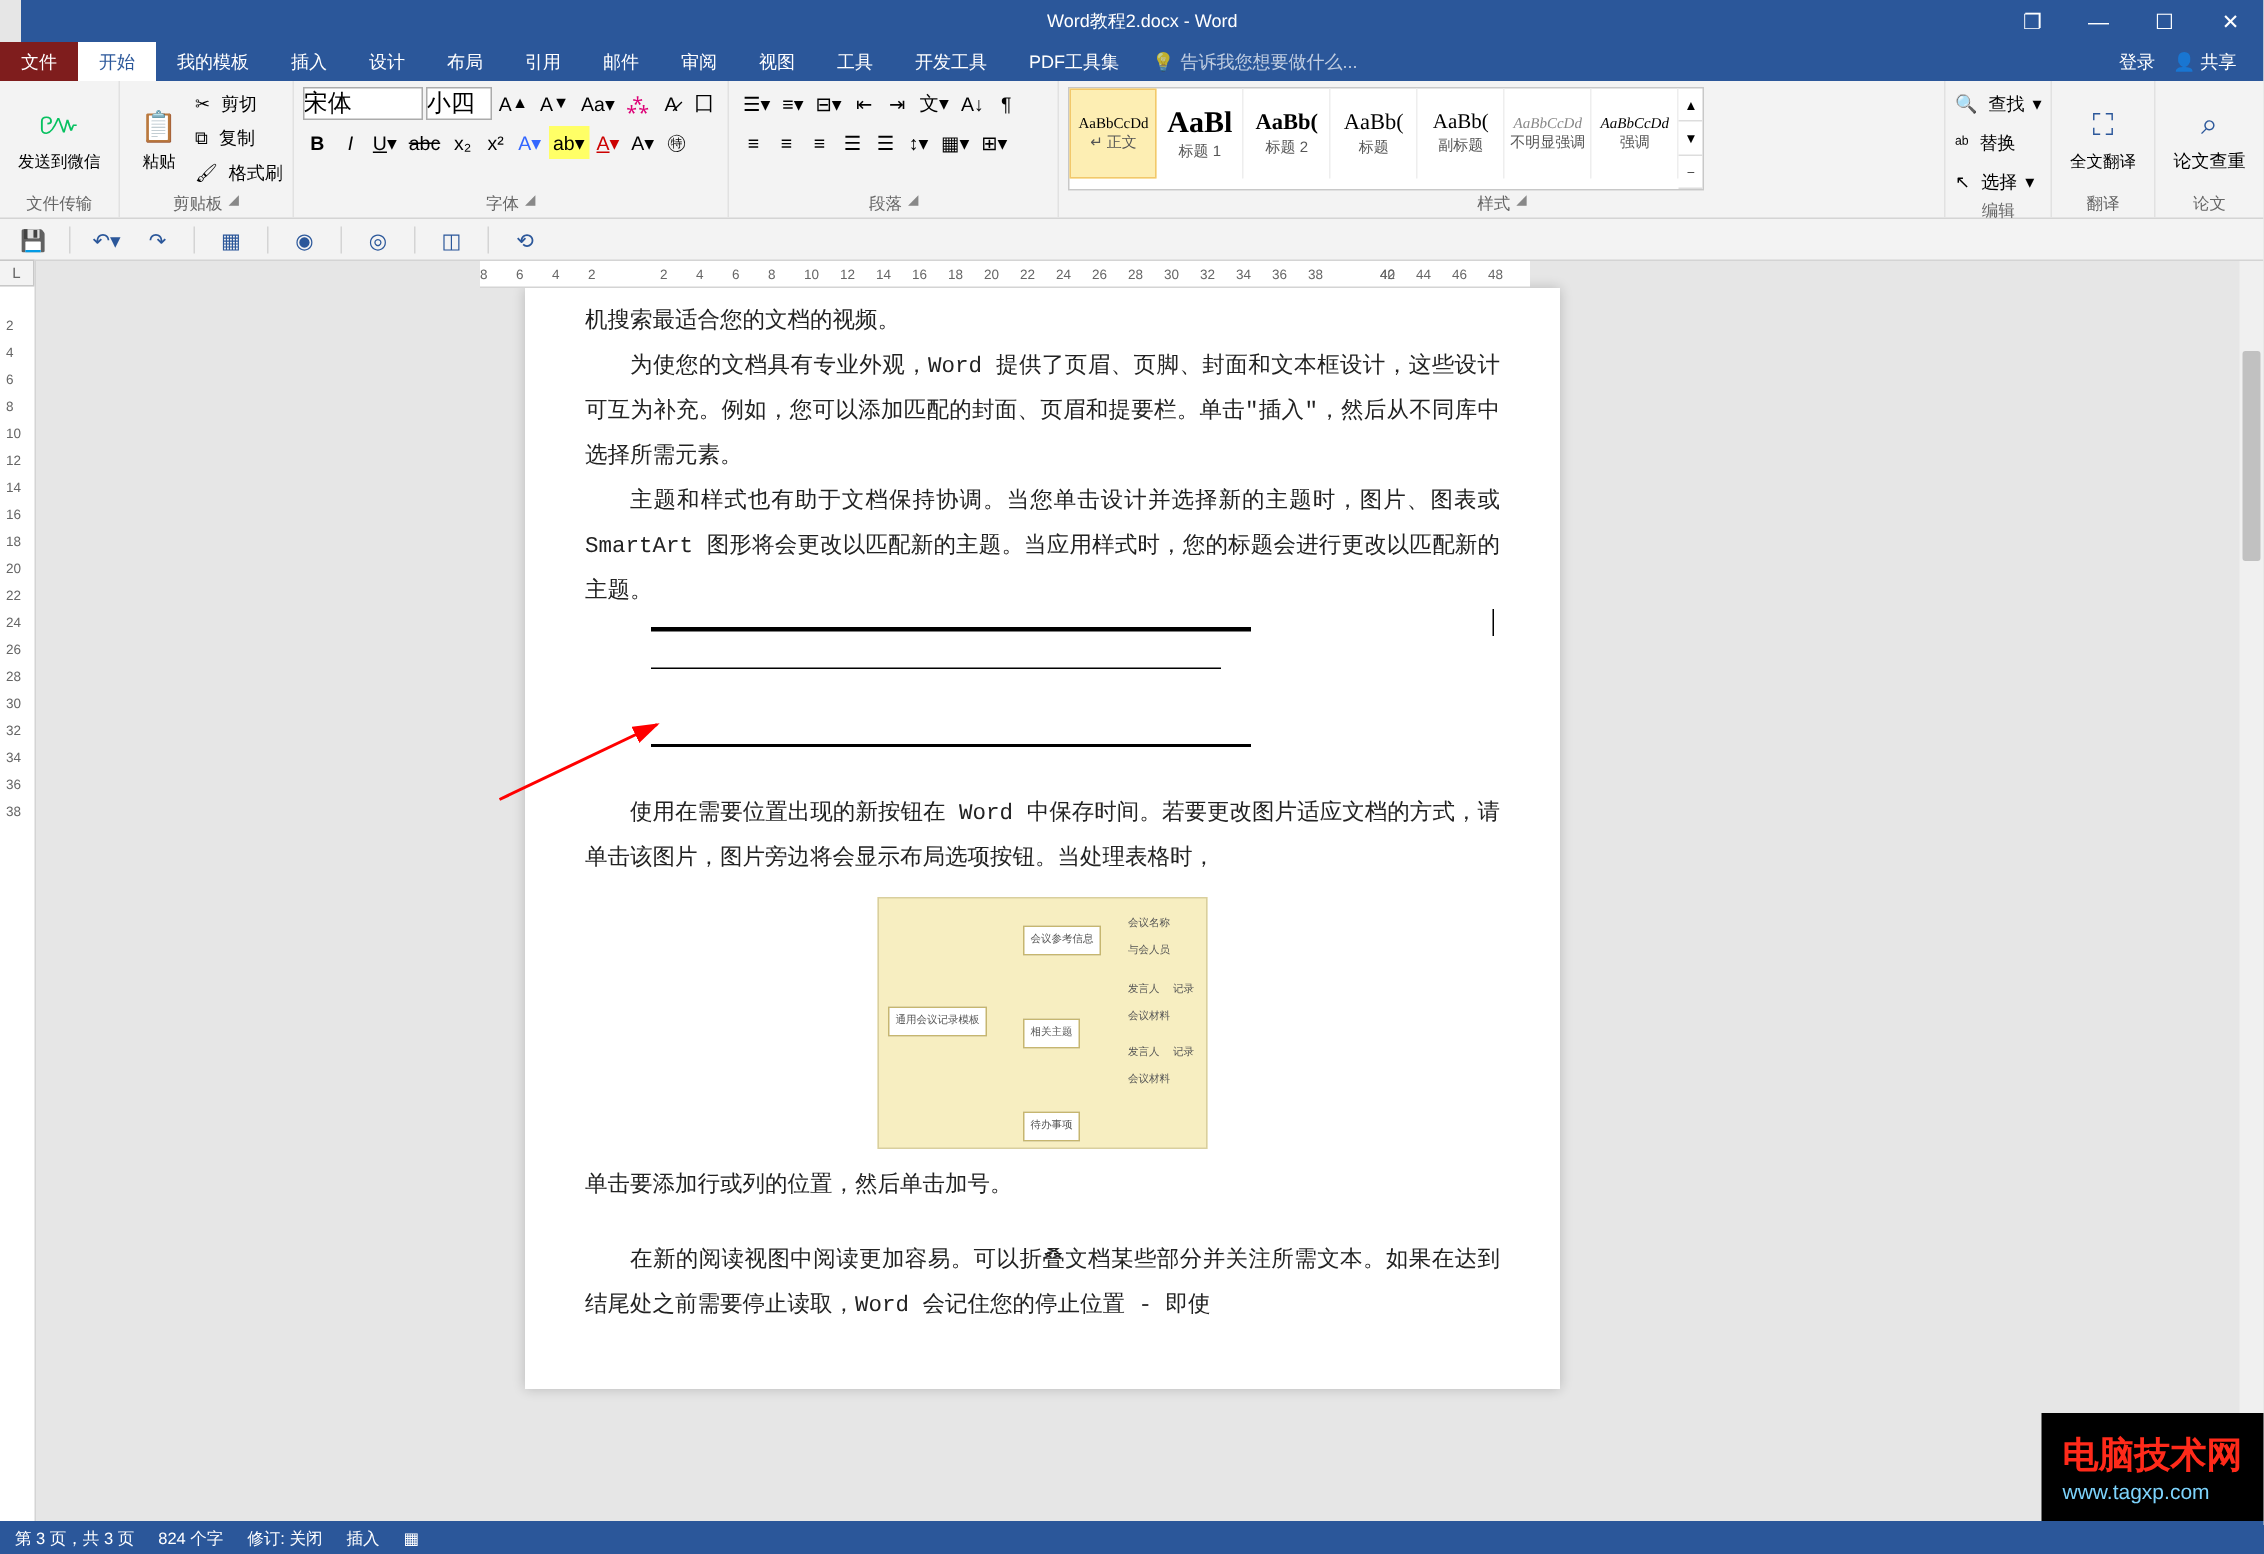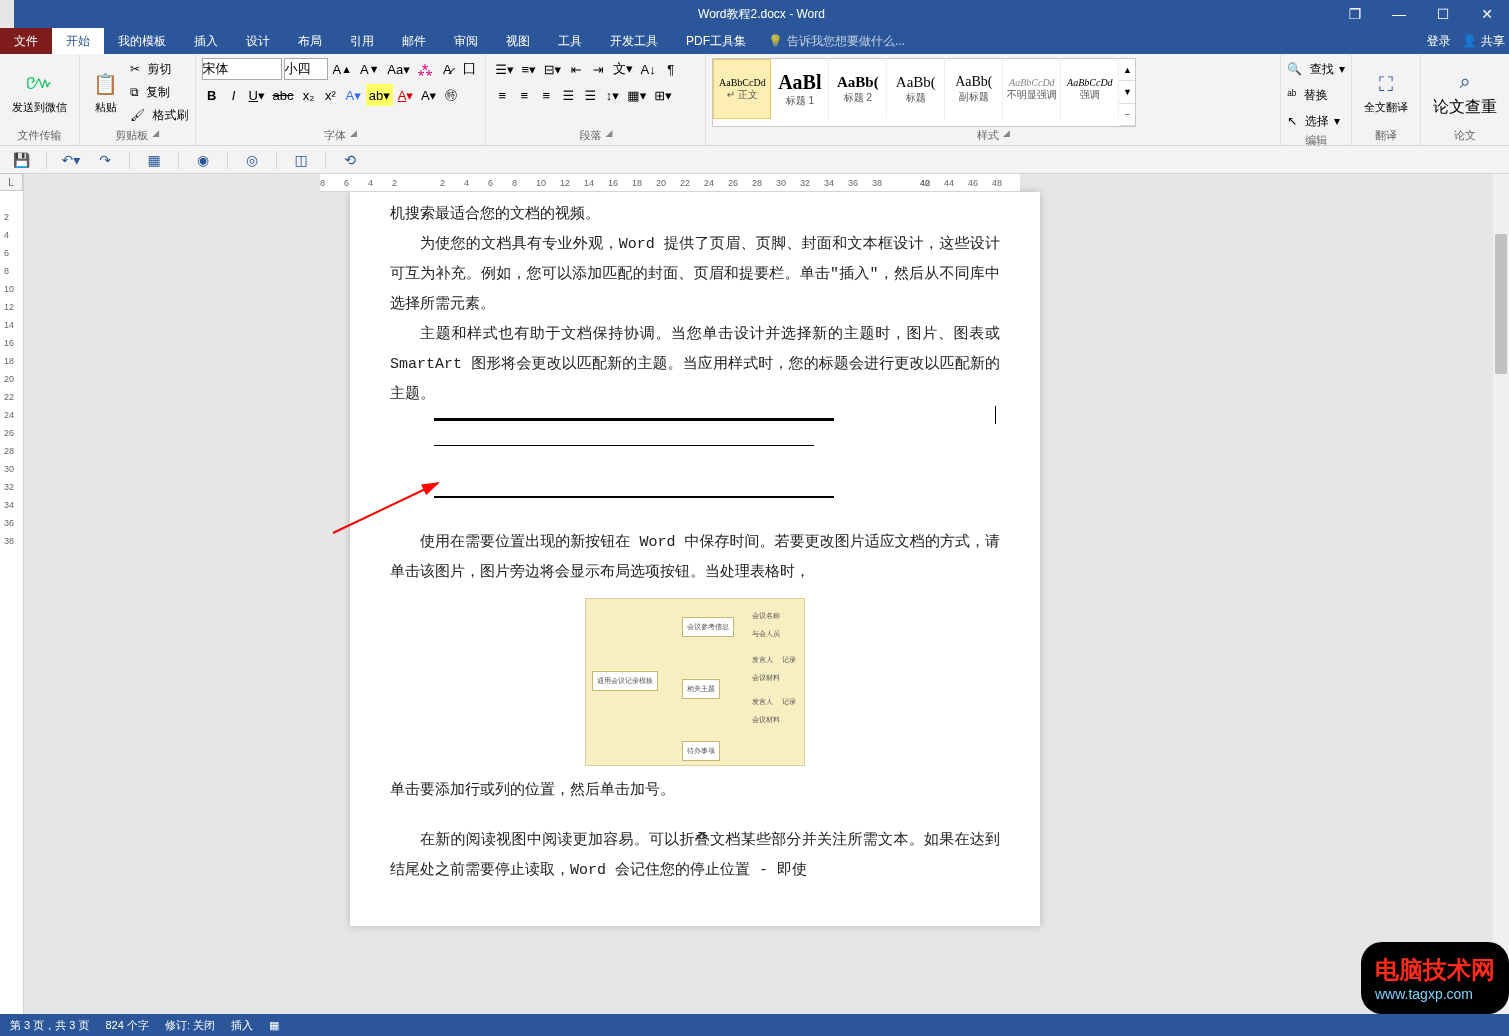--- a/index.html
+++ b/index.html
@@ -9,32 +9,32 @@
   .titlebar .left-icons { display: flex; gap: 6px; padding-left: 8px; }
   .titlebar .title { position: absolute; left: 50%; transform: translateX(-50%); font-size: 12px; }
   .titlebar .win-controls { margin-left: auto; display: flex; }
   .titlebar .win-controls div { width: 44px; height: 28px; display: flex; align-items: center; justify-content: center; font-size: 14px; }
   
   .tabs { background: #2b579a; color: #fff; height: 26px; display: flex; align-items: stretch; font-size: 12px; }
   .tabs .tab { padding: 0 14px; display: flex; align-items: center; cursor: pointer; }
   .tabs .tab.file { background: #7f1d1d; }
   .tabs .tab.active { background: #fff; color: #2b579a; }
   .tabs .tell-me { opacity: .7; padding-left: 8px; display:flex; align-items:center; gap:4px;}
-  .tabs .right { margin-left: auto; display: flex; gap: 12px; padding-right: 4px; align-items:center;}
+  .tabs .right { margin-left: auto; display: flex; gap: 12px; padding-right: 18px; align-items:center;}
   
   .ribbon { background: #f3f3f3; border-bottom: 1px solid #d4d4d4; height: 92px; display: flex; }
   .group { border-right: 1px solid #e1e1e1; padding: 4px 6px 2px 6px; display: flex; flex-direction: column; position: relative; }
   .group .content { flex: 1; display: flex; gap: 4px; }
   .group .label { text-align: center; color: #666; font-size: 11px; padding-top: 1px; display:flex; justify-content:center; gap:4px;}
   .group .dlaunch { color:#888; font-size:9px;}
   .bigbtn { display: flex; flex-direction: column; align-items: center; justify-content: center; padding: 2px 6px; gap: 2px; cursor: pointer; }
   .bigbtn .icon { width: 28px; height: 28px; display:flex; align-items:center; justify-content:center; font-size:20px;}
   .smallrow { display: flex; align-items: center; gap: 2px; height: 22px; }
   .col { display:flex; flex-direction:column; gap:1px; }
-  select, input.combo { font-size: 13px; height: 22px; border: 1px solid #ababab; background: #fff; }
+  select, input.combo { font-size: 16px; height: 22px; border: 1px solid #ababab; background: #fff; }
   .btn { min-width: 20px; height: 22px; display:inline-flex; align-items:center; justify-content:center; border:1px solid transparent; padding:0 2px; cursor:pointer; font-size:13px;}
   
   .gallery { display:flex; border:1px solid #c8c8c8; background:#fff; }
   .gcell { width: 58px; height: 60px; display:flex; flex-direction:column; align-items:center; justify-content:center; border-right:1px solid #eee; padding:2px;}
   .gcell.active { border:1px solid #f2c86b; background:#fdeeb3;}
   .gcell .prev { font-family: "Times New Roman"; }
   .gcell .name { font-size:10px; color:#555;}
   .gscroll { width:16px; display:flex; flex-direction:column;}
   .gscroll div{ flex:1; display:flex; align-items:center; justify-content:center; font-size:9px; border-bottom:1px solid #ddd;}
   
@@ -60,21 +60,21 @@
   
   .arrow { position:absolute; left:328px; top:478px; pointer-events:none; z-index:5;}
   
   .diagram { width:220px; height:168px; background:#f7eec1; border:1px solid #d9cf9e; margin: 10px auto; position:relative; font-size:7px; color:#555;}
   .dbox { position:absolute; background:#fff; border:1px solid #c6b670; padding:2px 4px; }
   
   .status { position:absolute; bottom:0; left:0; right:0; height:22px; background:#2b579a; color:#fff; display:flex; align-items:center; font-size:11px; gap:16px; padding:0 10px;}
   
   .watermark { position:absolute; right:0; bottom:22px; display:flex; height:72px; z-index:20;}
   .wm-tag { background:#0070dd; color:#fff; font-weight:bold; font-size:40px; padding: 6px 18px; font-style:italic; letter-spacing:2px; display:flex; align-items:center; border-radius:6px 0 0 6px;}
-  .wm-text { background:#000; color:#ff2a1a; padding:4px 14px; display:flex; flex-direction:column; justify-content:center;border-radius:21px;}
+  .wm-text { background:#000; color:#ff2a1a; padding:4px 14px; display:flex; flex-direction:column; justify-content:center;}
   .wm-text .l1 { font-size:24px; font-weight:bold;}
   .wm-text .l2 { color:#7dd3fc; font-size:14px;}
   .scrollbar-v { position:absolute; right:0; top:0; bottom:0; width:16px; background:#f0f0f0;}
   .scrollbar-v .thumb { position:absolute; left:2px; right:2px; top:60px; height:140px; background:#c1c1c1; border-radius:2px;}
 </style>
 </head>
 <body>
 
 <div class="titlebar">
   <div class="left-icons"></div>
@@ -268,21 +268,21 @@
           <div style="font-size:11px;text-align:center">全文翻译</div>
         </div>
       </div>
     <div class="label">翻译</div>
   </div>
 
   <div class="group" style="border-right:none">
     <div class="content">
         <div class="bigbtn">
           <div class="icon" style="color:#2b579a">⌕</div>
-          <div style="font-size:16px;text-align:center">论文查重</div>
+          <div style="font-size:12px;text-align:center">论文查重</div>
         </div>
       </div>
     <div class="label">论文</div>
   </div>
 </div>
 
 <div class="qat2">
   <div class="qbtn">💾</div>
   <div class="divider"></div>
   <div class="qbtn">↶▾</div>

